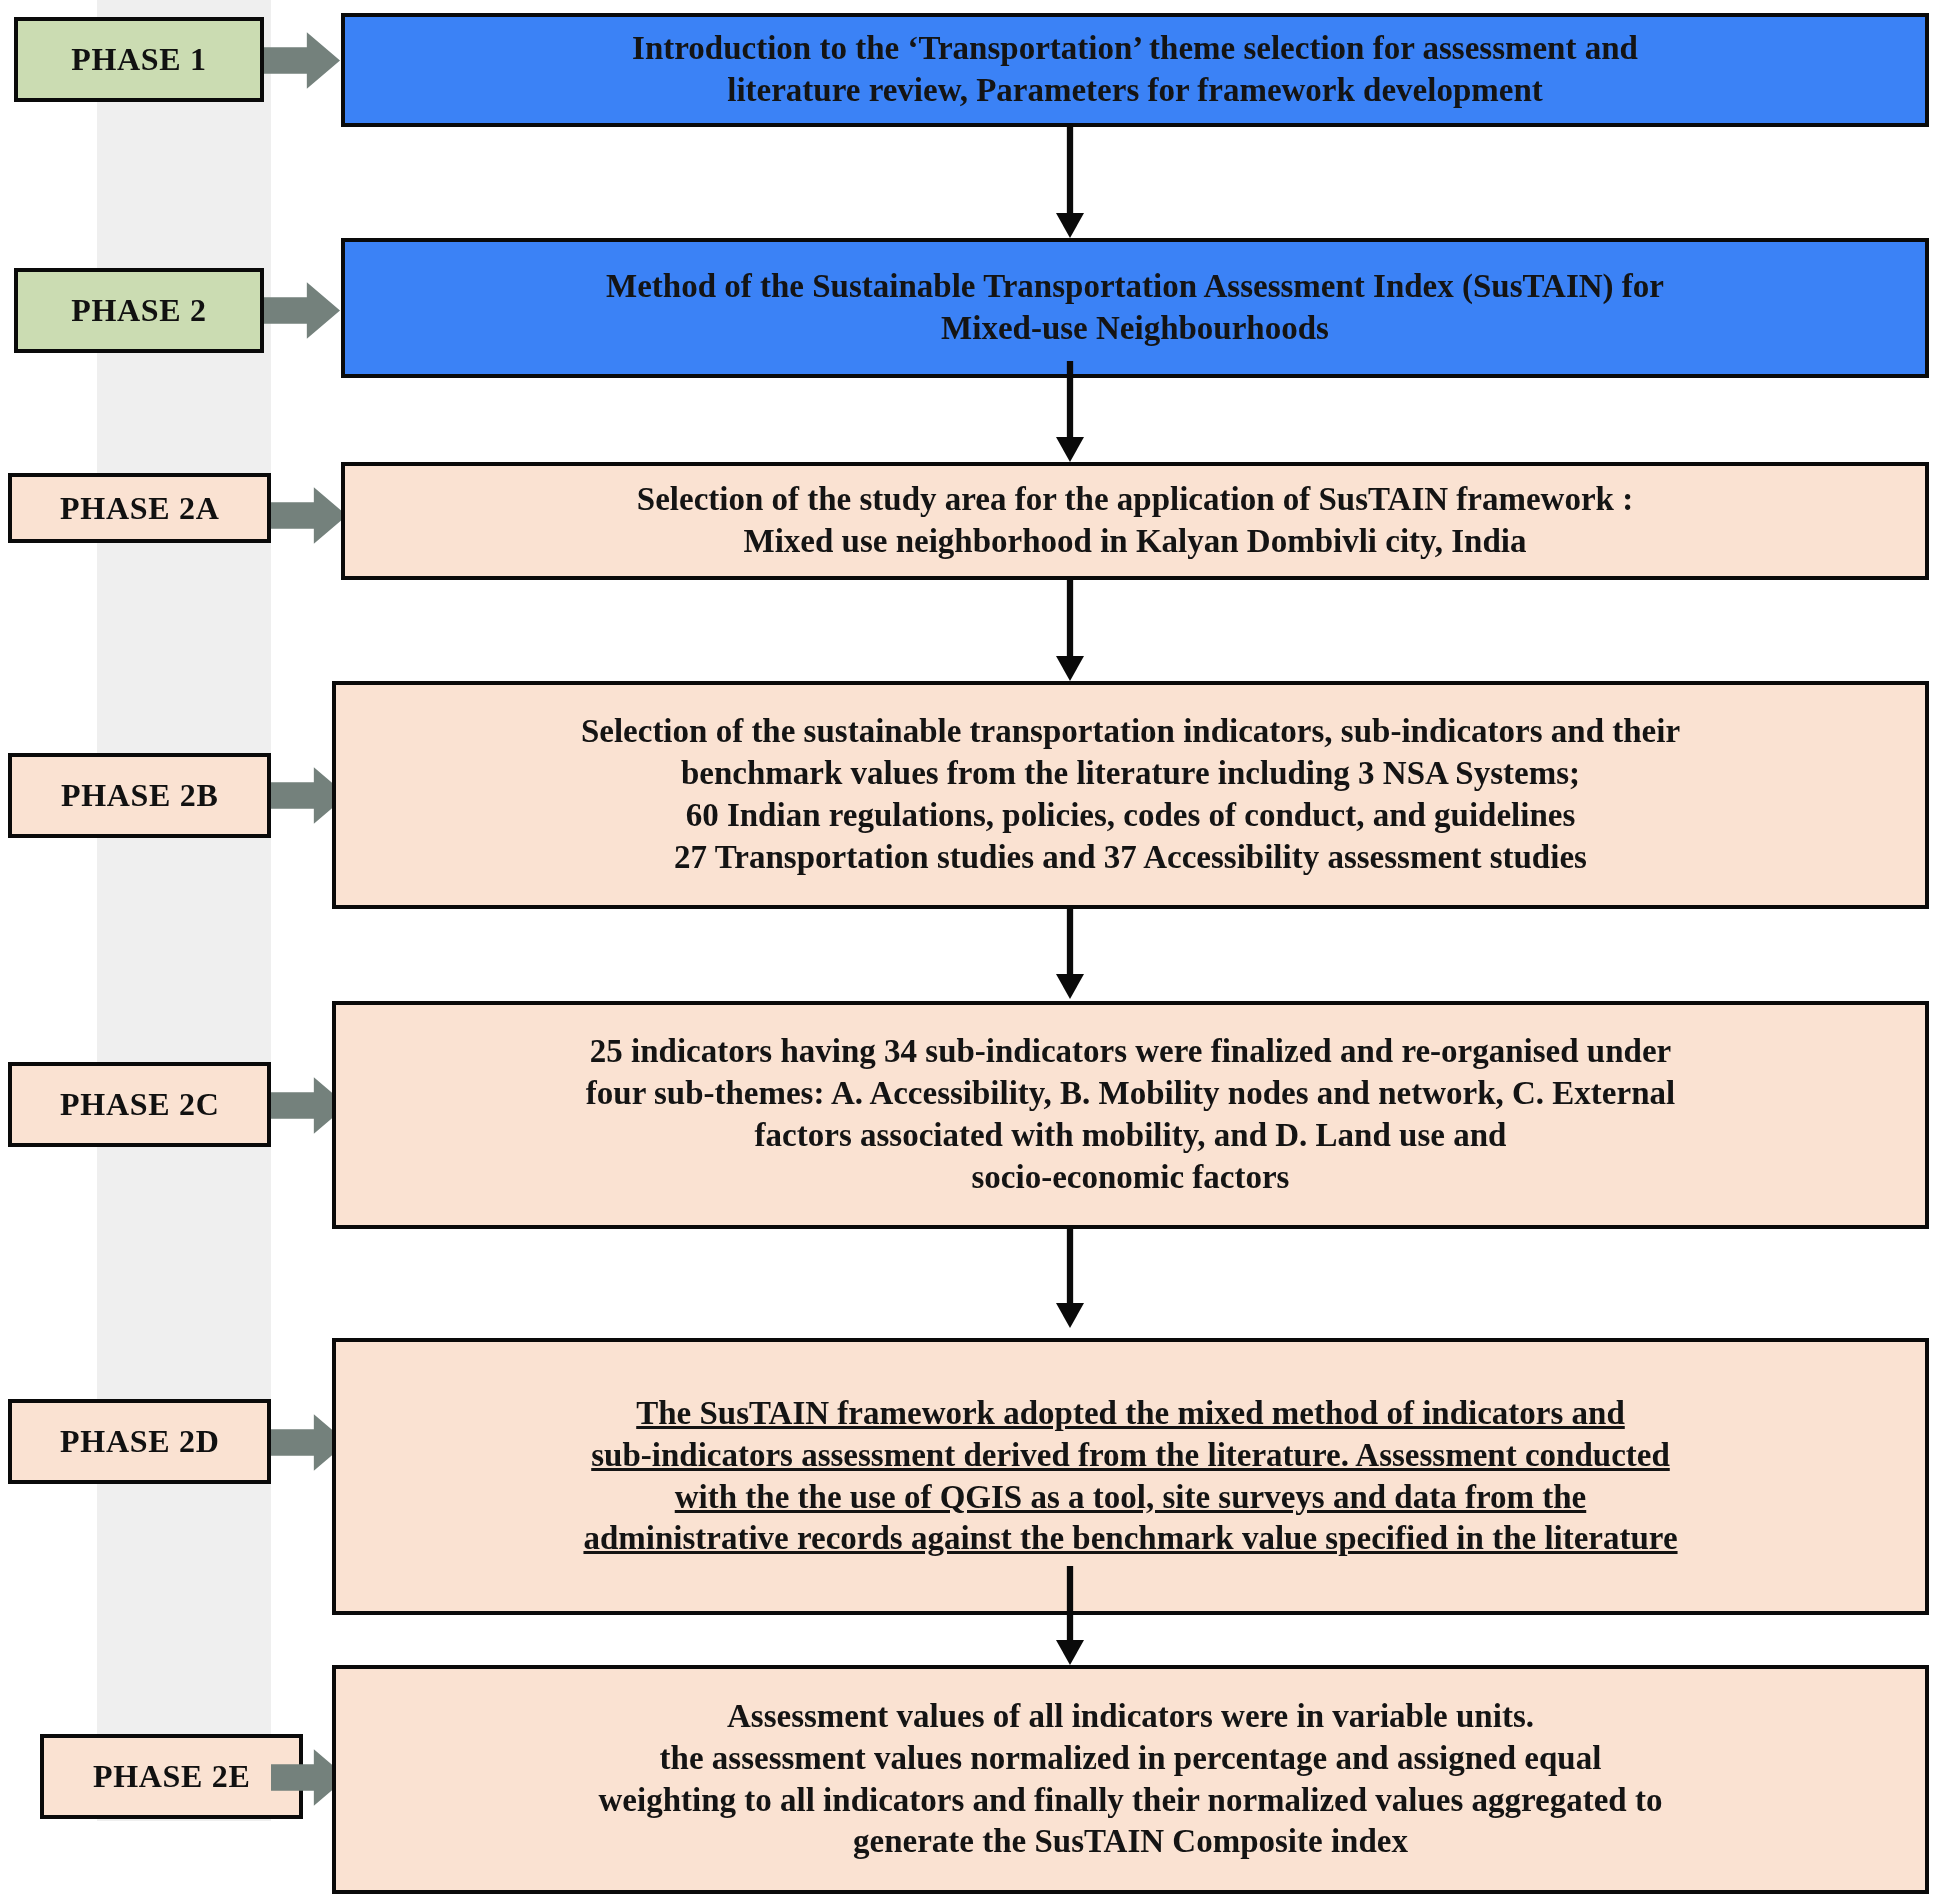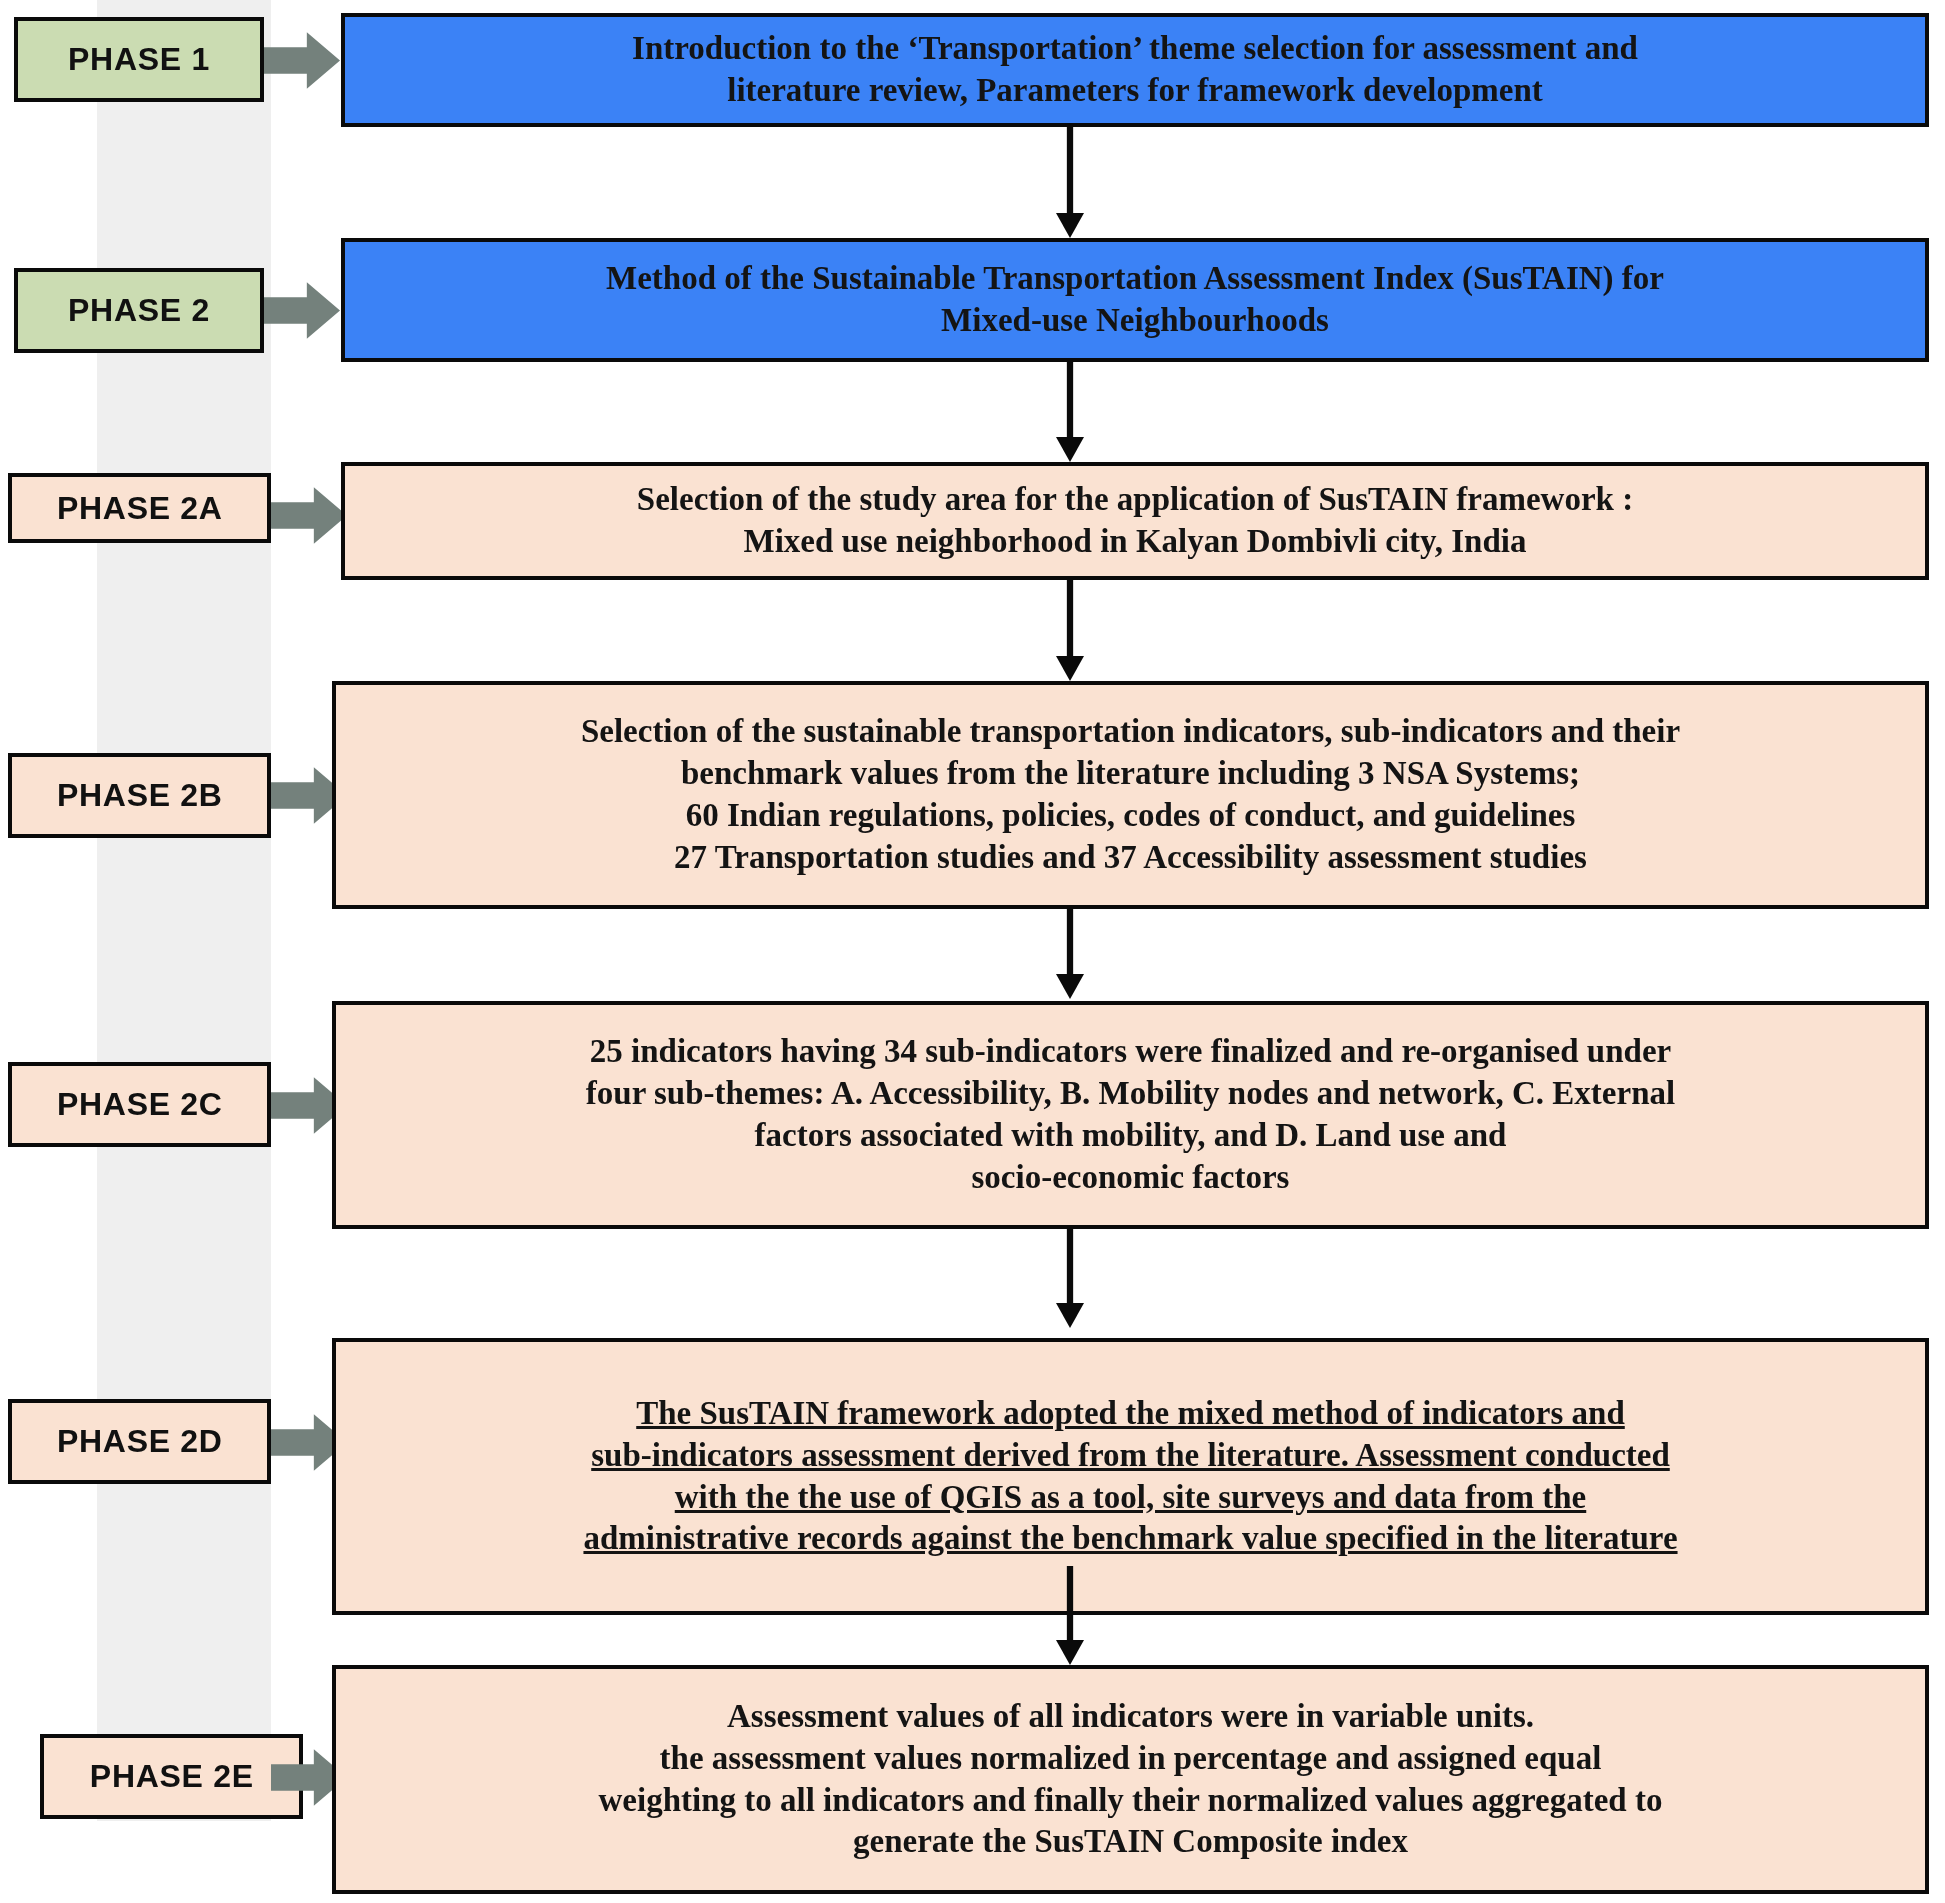--- a/index.html
+++ b/index.html
@@ -31,21 +31,21 @@
     box-sizing: border-box;
     border: 4.2px solid #0a0a0a;
     display: flex;
     align-items: center;
     justify-content: center;
     font-weight: bold;
     font-size: 32px;
     letter-spacing: 0.7px;
     color: #111111;
     text-align: center;
-    font-family: Liberation Sans, sans-serif;
+    font-family: Liberation Serif, serif;
   }
   .phase-label.green { background: #cbdcb2; }
   .phase-label.peach { background: #fae2d2; }
 
   .content-box {
     position: absolute;
     box-sizing: border-box;
     border: 4.2px solid #0a0a0a;
     display: flex;
     align-items: center;
@@ -86,21 +86,21 @@
       <div class="content-box green" style="left: 341px; top: 12.5px; width: 1588px; height: 114px;">Introduction to the ‘Transportation’ theme selection for assessment  and
 literature review, Parameters for framework development</div>
       <div class="down-arrow" style="left: 1049px; top: 127px; width: 42px; height: 111px;"><svg width="42" height="111" viewBox="0 0 60 160" preserveAspectRatio="none">
           <line x1="30" y1="0" x2="30" y2="126" stroke="#0a0a0a" stroke-width="9"></line>
           <polygon points="10,124 50,124 30,160" fill="#0a0a0a"></polygon>
         </svg></div>
       <div class="phase-label green" style="left: 14px; top: 268px; width: 250px; height: 85px;">PHASE 2</div>
       <div class="block-arrow" style="left: 264px; top: 282px; width: 76px; height: 57px;"><svg width="76" height="57" viewBox="0 0 110 82">
           <polygon points="0,22 62,22 62,0 110,41 62,82 62,60 0,60" fill="#74817c"></polygon>
         </svg></div>
-      <div class="content-box green" style="left: 341px; top: 238px; width: 1588px; height: 124px;">Method of the Sustainable Transportation Assessment Index (SusTAIN) for
+      <div class="content-box green" style="left: 341px; top: 238px; width: 1588px; height: 140px;">Method of the Sustainable Transportation Assessment Index (SusTAIN) for
 Mixed-use Neighbourhoods</div>
       <div class="down-arrow" style="left: 1049px; top: 361px; width: 42px; height: 101px;"><svg width="42" height="101" viewBox="0 0 60 145" preserveAspectRatio="none">
           <line x1="30" y1="0" x2="30" y2="111" stroke="#0a0a0a" stroke-width="9"></line>
           <polygon points="10,109 50,109 30,145" fill="#0a0a0a"></polygon>
         </svg></div>
       <div class="phase-label peach" style="left: 8.3px; top: 473px; width: 263px; height: 70px;">PHASE 2A</div>
       <div class="block-arrow" style="left: 271px; top: 487px; width: 76px; height: 57px;"><svg width="76" height="57" viewBox="0 0 110 82">
           <polygon points="0,22 62,22 62,0 110,41 62,82 62,60 0,60" fill="#74817c"></polygon>
         </svg></div>
       <div class="content-box peach" style="left: 341px; top: 462px; width: 1588px; height: 118px;">Selection of the study area for the application of SusTAIN framework :

